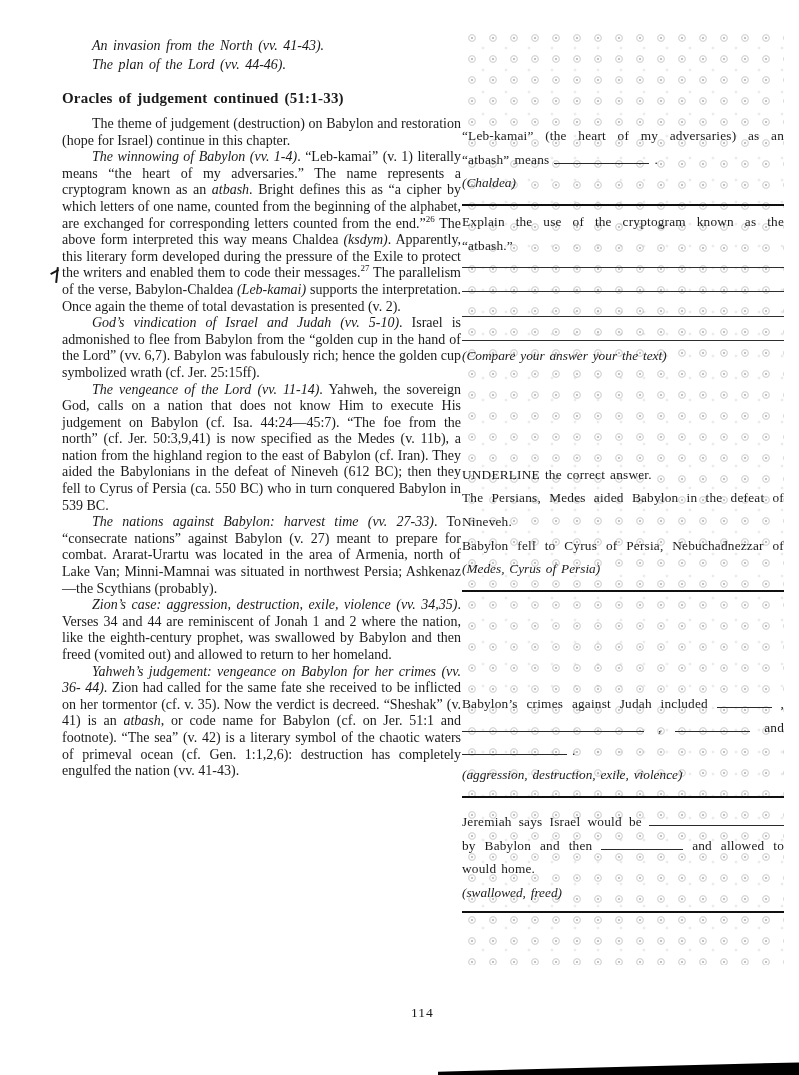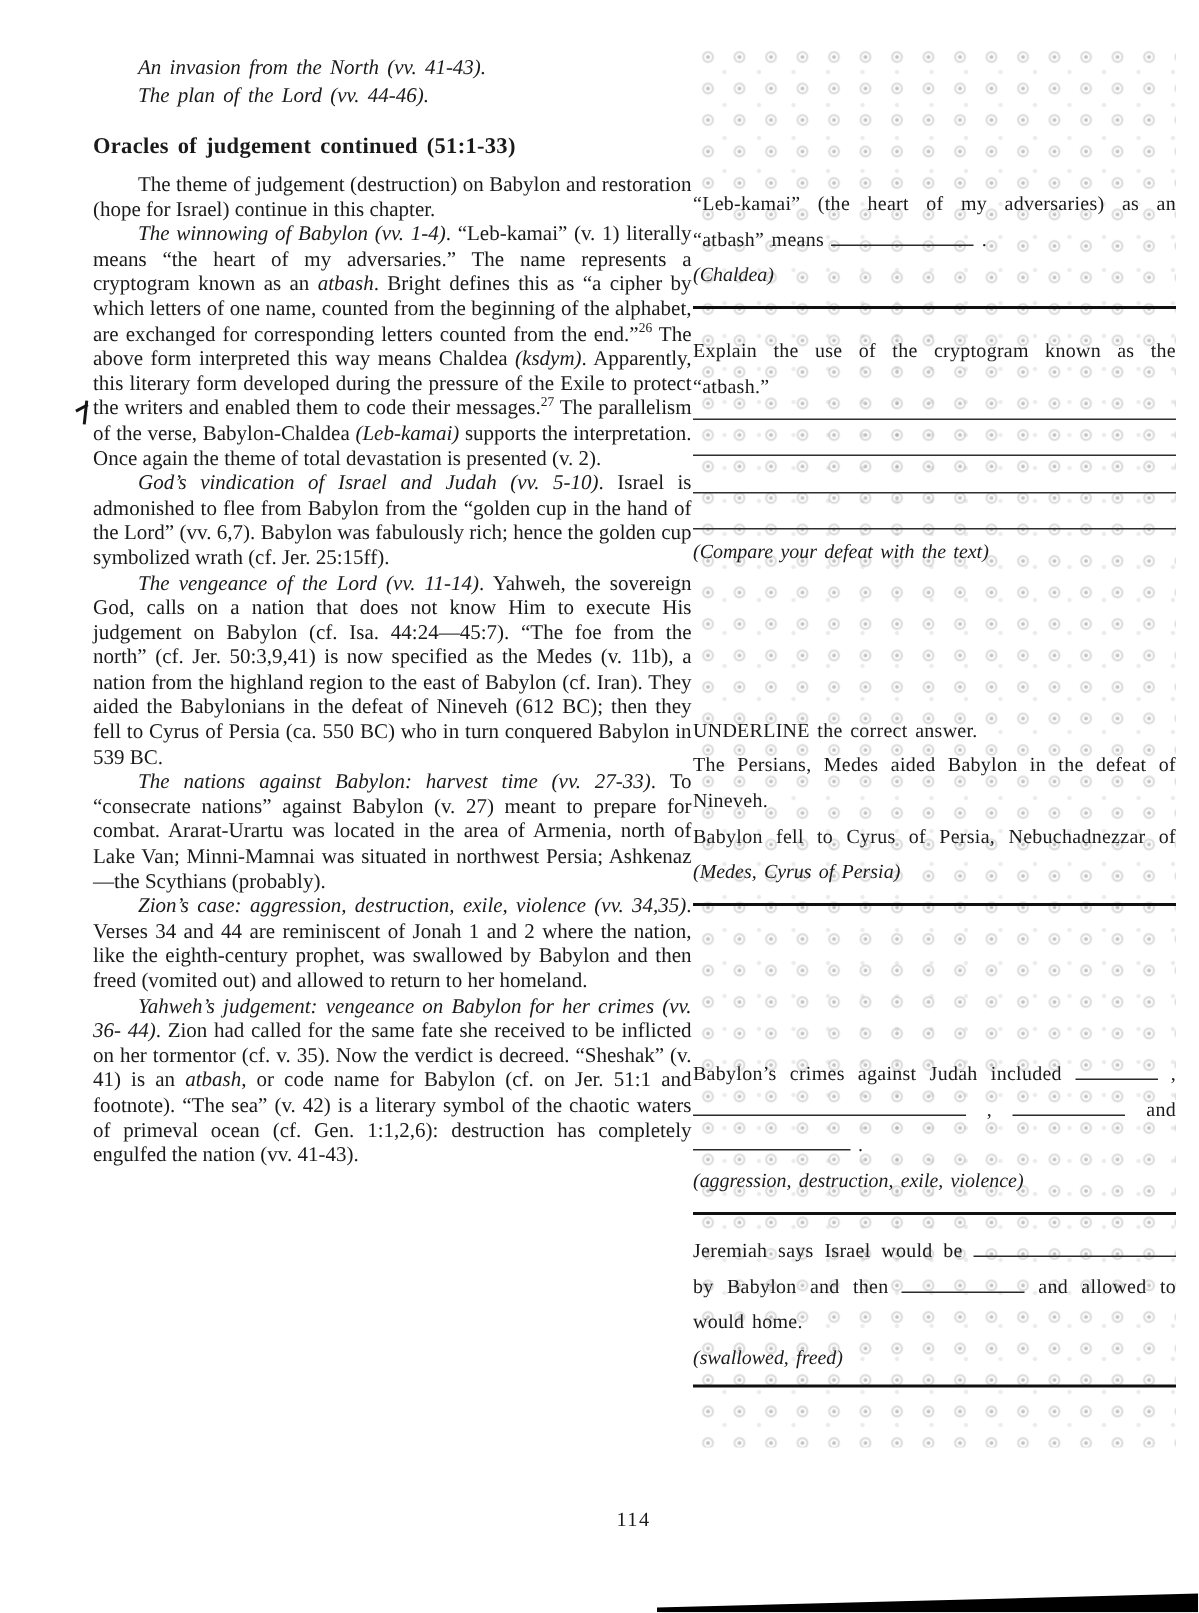--- a/index.html
+++ b/index.html
@@ -76,21 +76,21 @@
     margin-top:9px;
   }
   .write-lines { margin-top:-14px; }
   .write-line {
     height:23.4px;
     border-bottom:1.2px solid #2e2e2e;
   }
   .sp-top { height:96px; }
   .sp-mid { height:95px; }
   .sp-crimes { height:100px; }
-  .q2-block { margin-top:16px; }
+  .q2-block { margin-top:4px; }
   .q2-answer { margin-top:3px; }
   .q5-block { margin-top:12px; }
   .div-last { margin-top:6px; }
 
   
   .page-number {
     position:absolute; left:411px; top:1005px;
     font-size:13.5px; letter-spacing:1px;
   }
   .scan-bar {
@@ -144,21 +144,21 @@
 
     <div class="q2-block">
       <div class="ln fill"><span>Explain the use of the cryptogram known as the</span></div>
       <div class="ln"><span>“atbash.”</span></div>
       <div class="write-lines">
         <div class="write-line"></div>
         <div class="write-line"></div>
         <div class="write-line"></div>
         <div class="write-line"></div>
       </div>
-      <div class="answer-text q2-answer">(Compare your defeat with the text)</div>
+      <div class="answer-text q2-answer">(Compare your answer your the text)</div>
     </div>
 
     <div class="sp-mid"></div>
 
     <div>
       <div class="ln">UNDERLINE the correct answer.</div>
       <div>
         <div class="ln fill"><span>The Persians, Medes aided Babylon in the defeat of</span></div>
         <div class="ln"><span>Nineveh.</span></div>
       </div>

